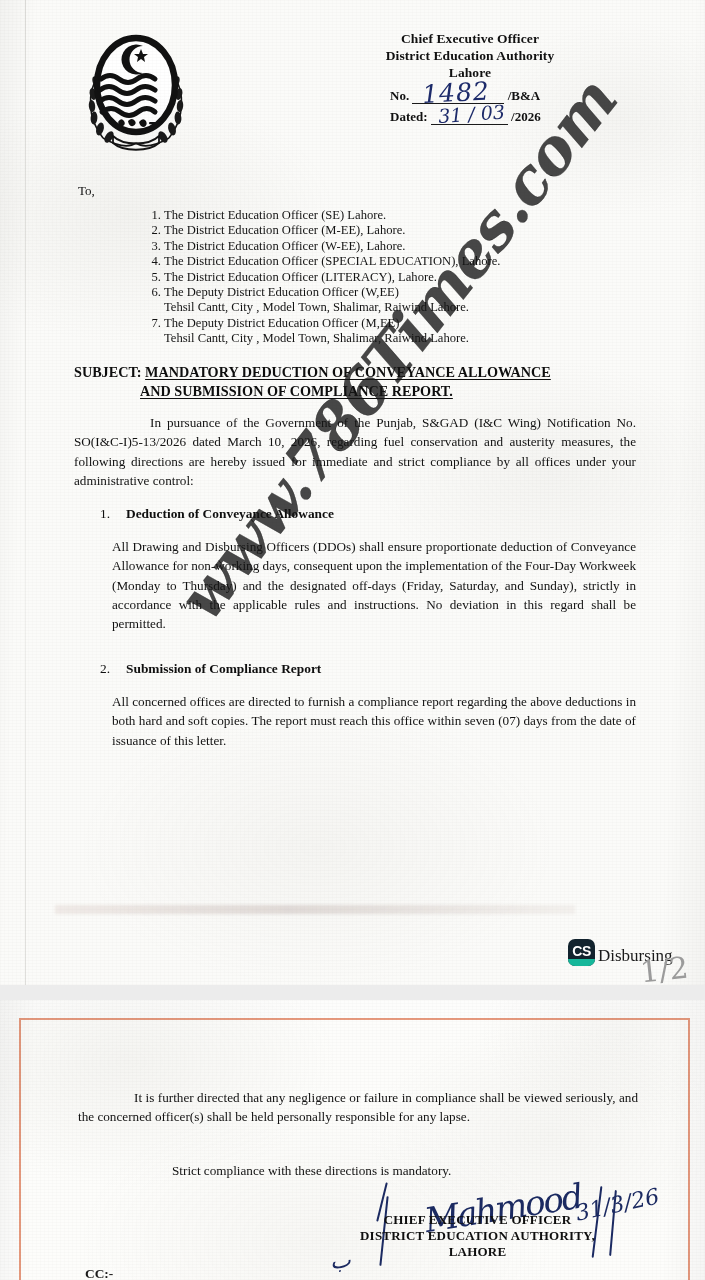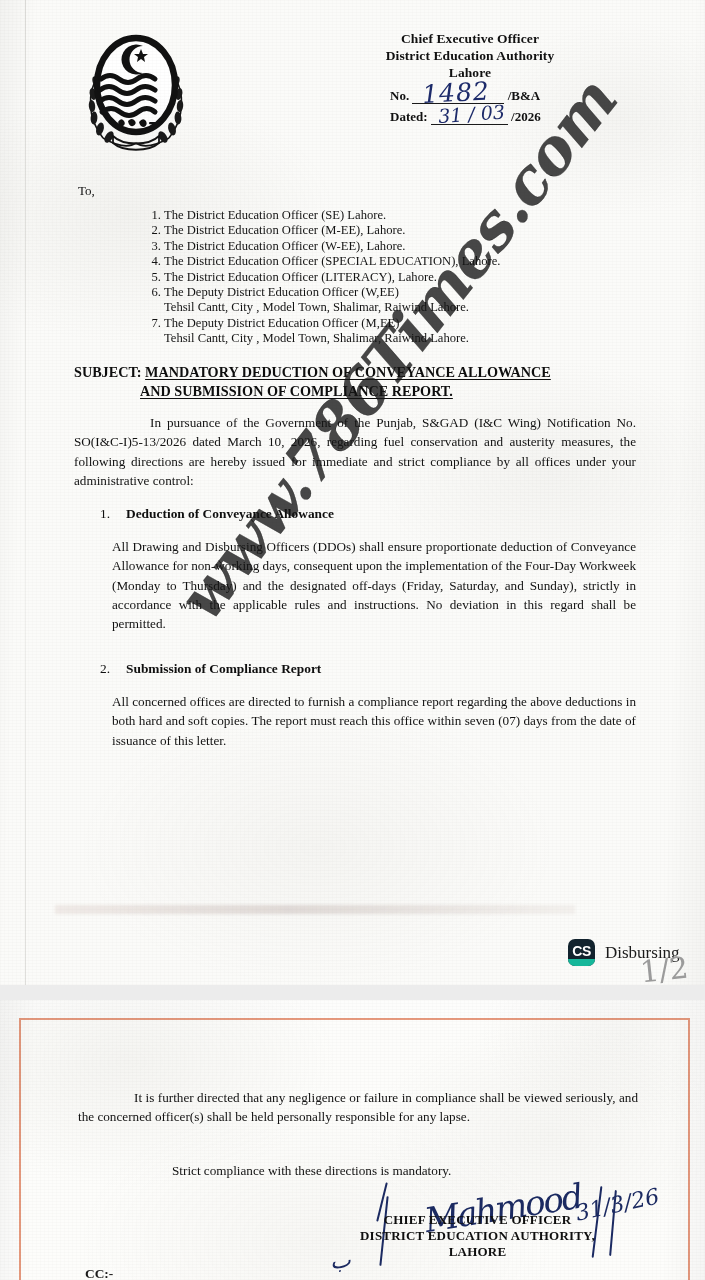--- a/index.html
+++ b/index.html
@@ -117,21 +117,21 @@
     color:rgba(20,20,20,.78);
     transform:rotate(-52deg);
     transform-origin:left bottom;
     white-space:nowrap;
     letter-spacing:-1px;
     pointer-events:none;
     -webkit-text-stroke:0.4px rgba(0,0,0,.6);
   }
 
   
-  .cs{position:absolute;left:568px;top:939px;display:flex;align-items:center;gap:10px;}
+  .cs{position:absolute;left:568px;top:939px;display:flex;align-items:flex-end;gap:3px;}
   .cs-logo{
     width:27px;height:27px;border-radius:7px;
     background:#12232e;position:relative;overflow:hidden;
     display:flex;align-items:center;justify-content:center;
   }
   .cs-logo .bar{position:absolute;left:0;right:0;bottom:0;height:7px;background:#16b79a;}
   .cs-logo span{
     color:#fff;font-family:"Liberation Sans",sans-serif;
     font-weight:bold;font-size:14px;letter-spacing:-.5px;position:relative;z-index:2;
     margin-bottom:3px;

